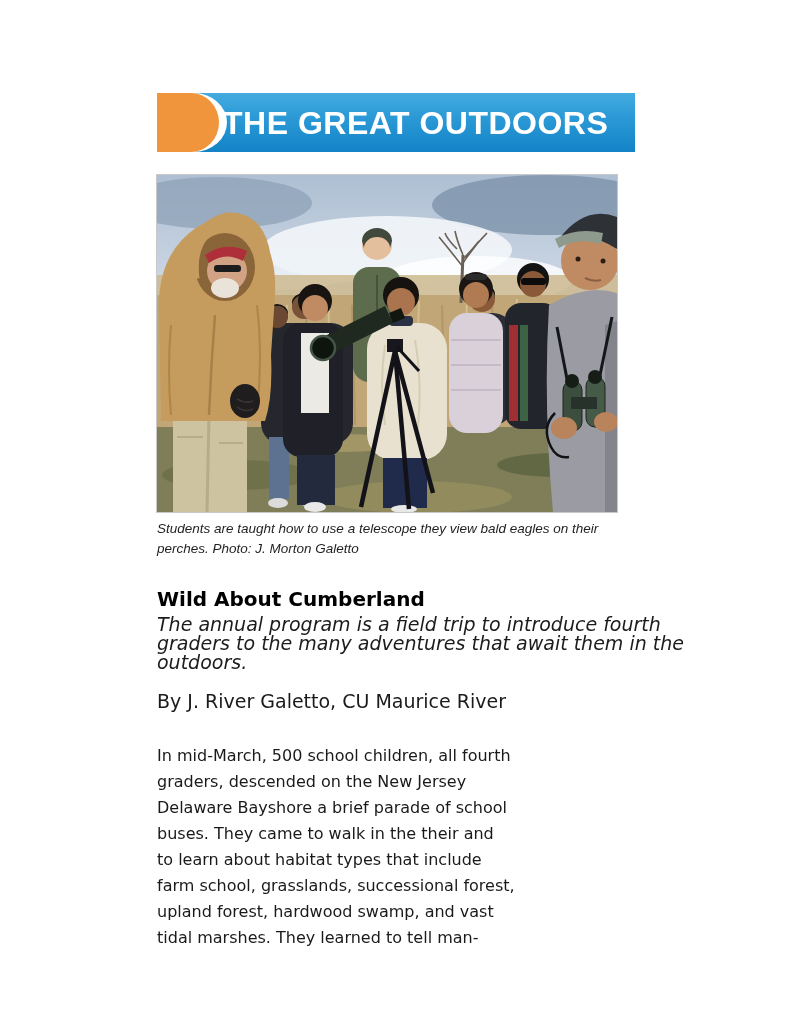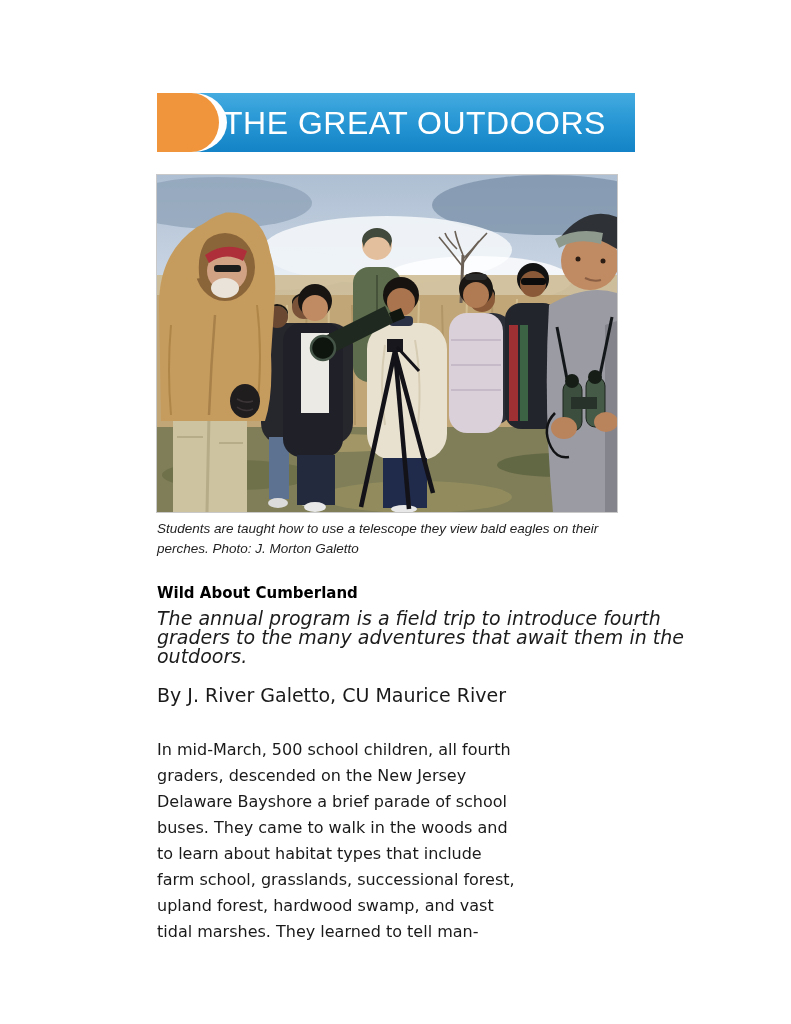--- a/index.html
+++ b/index.html
@@ -10,34 +10,34 @@
   .column { position:absolute; left:157px; top:93px; width:478px; }
 
   
   .banner { position:relative; height:59px; overflow:hidden;
     background:linear-gradient(180deg,#45abe0 0%,#2b9ad6 40%,#1483c7 100%); }
   .banner-white { position:absolute; left:0; top:0; width:70px; height:100%;
     background:#ffffff; border-radius:0 48% 48% 0 / 0 50% 50% 0; }
   .banner-orange { position:absolute; left:0; top:0; width:62px; height:100%;
     background:#f0953c; border-radius:0 45% 45% 0 / 0 50% 50% 0; }
   .banner-title { position:absolute; left:66px; top:50%; transform:translateY(-50%);
-    font-family:"Liberation Sans", sans-serif; font-weight:normal; font-size:32px;
+    font-family:"Liberation Sans", sans-serif; font-weight:bold; font-size:32px;
     letter-spacing:0.5px; color:#ffffff; white-space:nowrap; }
 
   
   .photo { display:block; margin-top:23px; width:460px; height:337px;
     outline:1px solid #c9c9c9; }
 
   
   .caption { margin-top:7px; width:478px;
     font-family:"Liberation Sans", sans-serif; font-style:italic;
     font-size:13.5px; line-height:20px; color:#1f1f1f; }
 
   
-  .title { margin-top:22px; font-weight:bold; font-size:15px; line-height:25px; color:#000; }
+  .title { margin-top:28px; font-weight:bold; font-size:20px; line-height:25px; color:#000; }
   .subtitle { margin-top:3px; font-style:italic; font-size:19px; line-height:19px; color:#1c1c1c; }
   .byline { margin-top:17px; font-size:19px; line-height:25px; color:#1a1a1a; }
   .body-text { margin-top:29px; font-size:16px; line-height:26px; color:#1a1a1a; }
   .nowrap { white-space:nowrap; }
 </style>
 </head>
 <body>
 
 <div class="page">
   <div class="column">
@@ -228,21 +228,21 @@
       <div class="nowrap">graders to the many adventures that await them in the</div>
       <div class="nowrap">outdoors.</div>
     </div>
 
     <div class="byline">By J. River Galetto, CU Maurice River</div>
 
     <div class="body-text">
       <div class="nowrap">In mid-March, 500 school children, all fourth</div>
       <div class="nowrap">graders, descended on the New Jersey</div>
       <div class="nowrap">Delaware Bayshore a brief parade of school</div>
-      <div class="nowrap">buses. They came to walk in the woods and</div>
+      <div class="nowrap">buses. They came to walk in the their and</div>
       <div class="nowrap">to learn about habitat types that include</div>
       <div class="nowrap">farm school, grasslands, successional forest,</div>
       <div class="nowrap">upland forest, hardwood swamp, and vast</div>
       <div class="nowrap">tidal marshes. They learned to tell man-</div>
     </div>
 
   </div>
 </div>
 
 </body></html>

